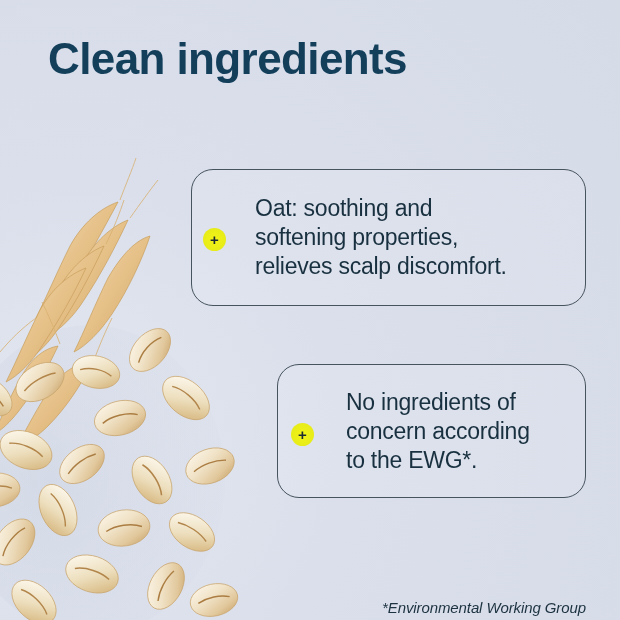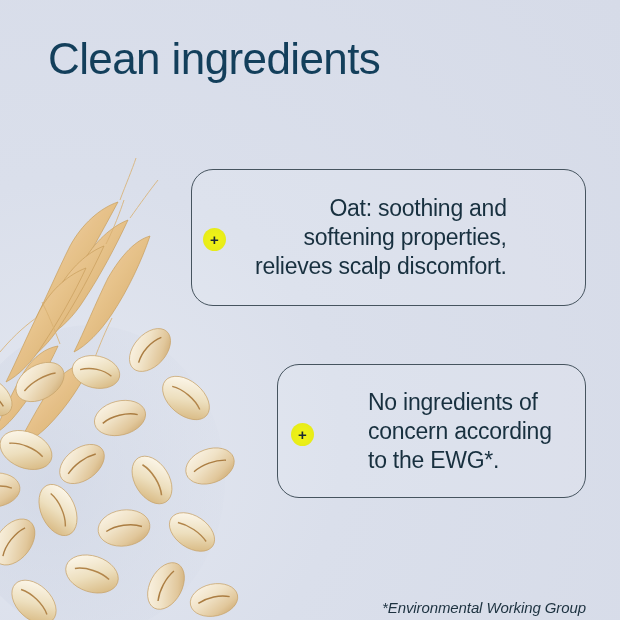--- a/index.html
+++ b/index.html
@@ -26,21 +26,21 @@
     overflow: hidden;
   }
 
   
   .page-title {
     position: absolute;
     left: 48px;
     top: 32px;
     font-size: 44px;
     line-height: 54px;
-    font-weight: 400;
+    font-weight: 700;
     letter-spacing: -0.6px;
     color: #133f5b;
     white-space: nowrap;
   }
 
   
   .card {
     position: absolute;
     border: 1px solid #46545f;
     border-radius: 22px;
@@ -73,22 +73,22 @@
   .card-2 .badge { left: 13px; top: 58px; }
 
   .card-text {
     color: #18303f;
     font-size: 23px;
     line-height: 29px;
     letter-spacing: -0.25px;
     white-space: pre-line;
   }
 
-  .card-1 .card-text { margin-left: 63px; text-align: right; }
-  .card-2 .card-text { margin-left: 90px; }
+  .card-1 .card-text { margin-left: 63px; }
+  .card-2 .card-text { margin-left: 68px; }
 
   
   .footnote {
     position: absolute;
     right: 34px;
     bottom: 4px;
     font-size: 15px;
     font-style: italic;
     letter-spacing: -0.1px;
     color: #1d3240;

